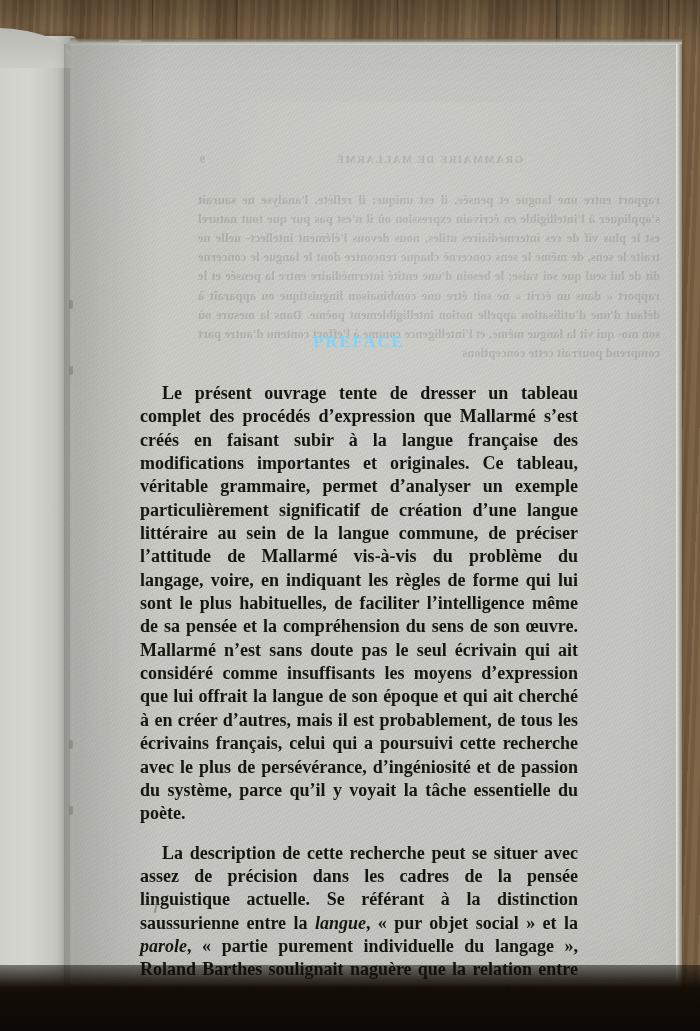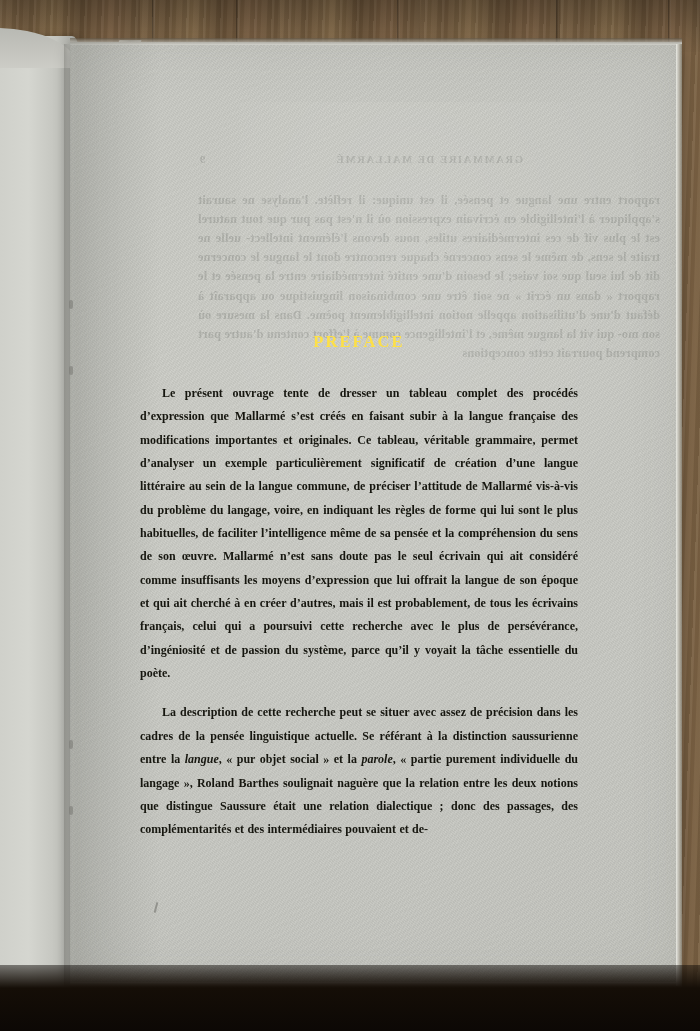--- a/index.html
+++ b/index.html
@@ -204,25 +204,25 @@
     top: 332px;
     width: 438px;
     color: #14140f;
   }
   .preface-title {
     text-align: center;
     font-size: 16.5px;
     font-weight: 700;
     letter-spacing: 2.1px;
     margin: 0 0 30px 0;
-    color: #fde047;
+    color: #7dd3fc;
   }
   .body-par {
     margin: 0;
-    font-size: 12px;
+    font-size: 18px;
     line-height: 23.35px;
     text-align: justify;
     text-indent: 22px;
     color: #16160f;
     font-weight: 600;
     word-spacing: 0.4px;
   }
   .body-par + .body-par { margin-top: 16px; }
   .body-par i { font-style: italic; }
 

